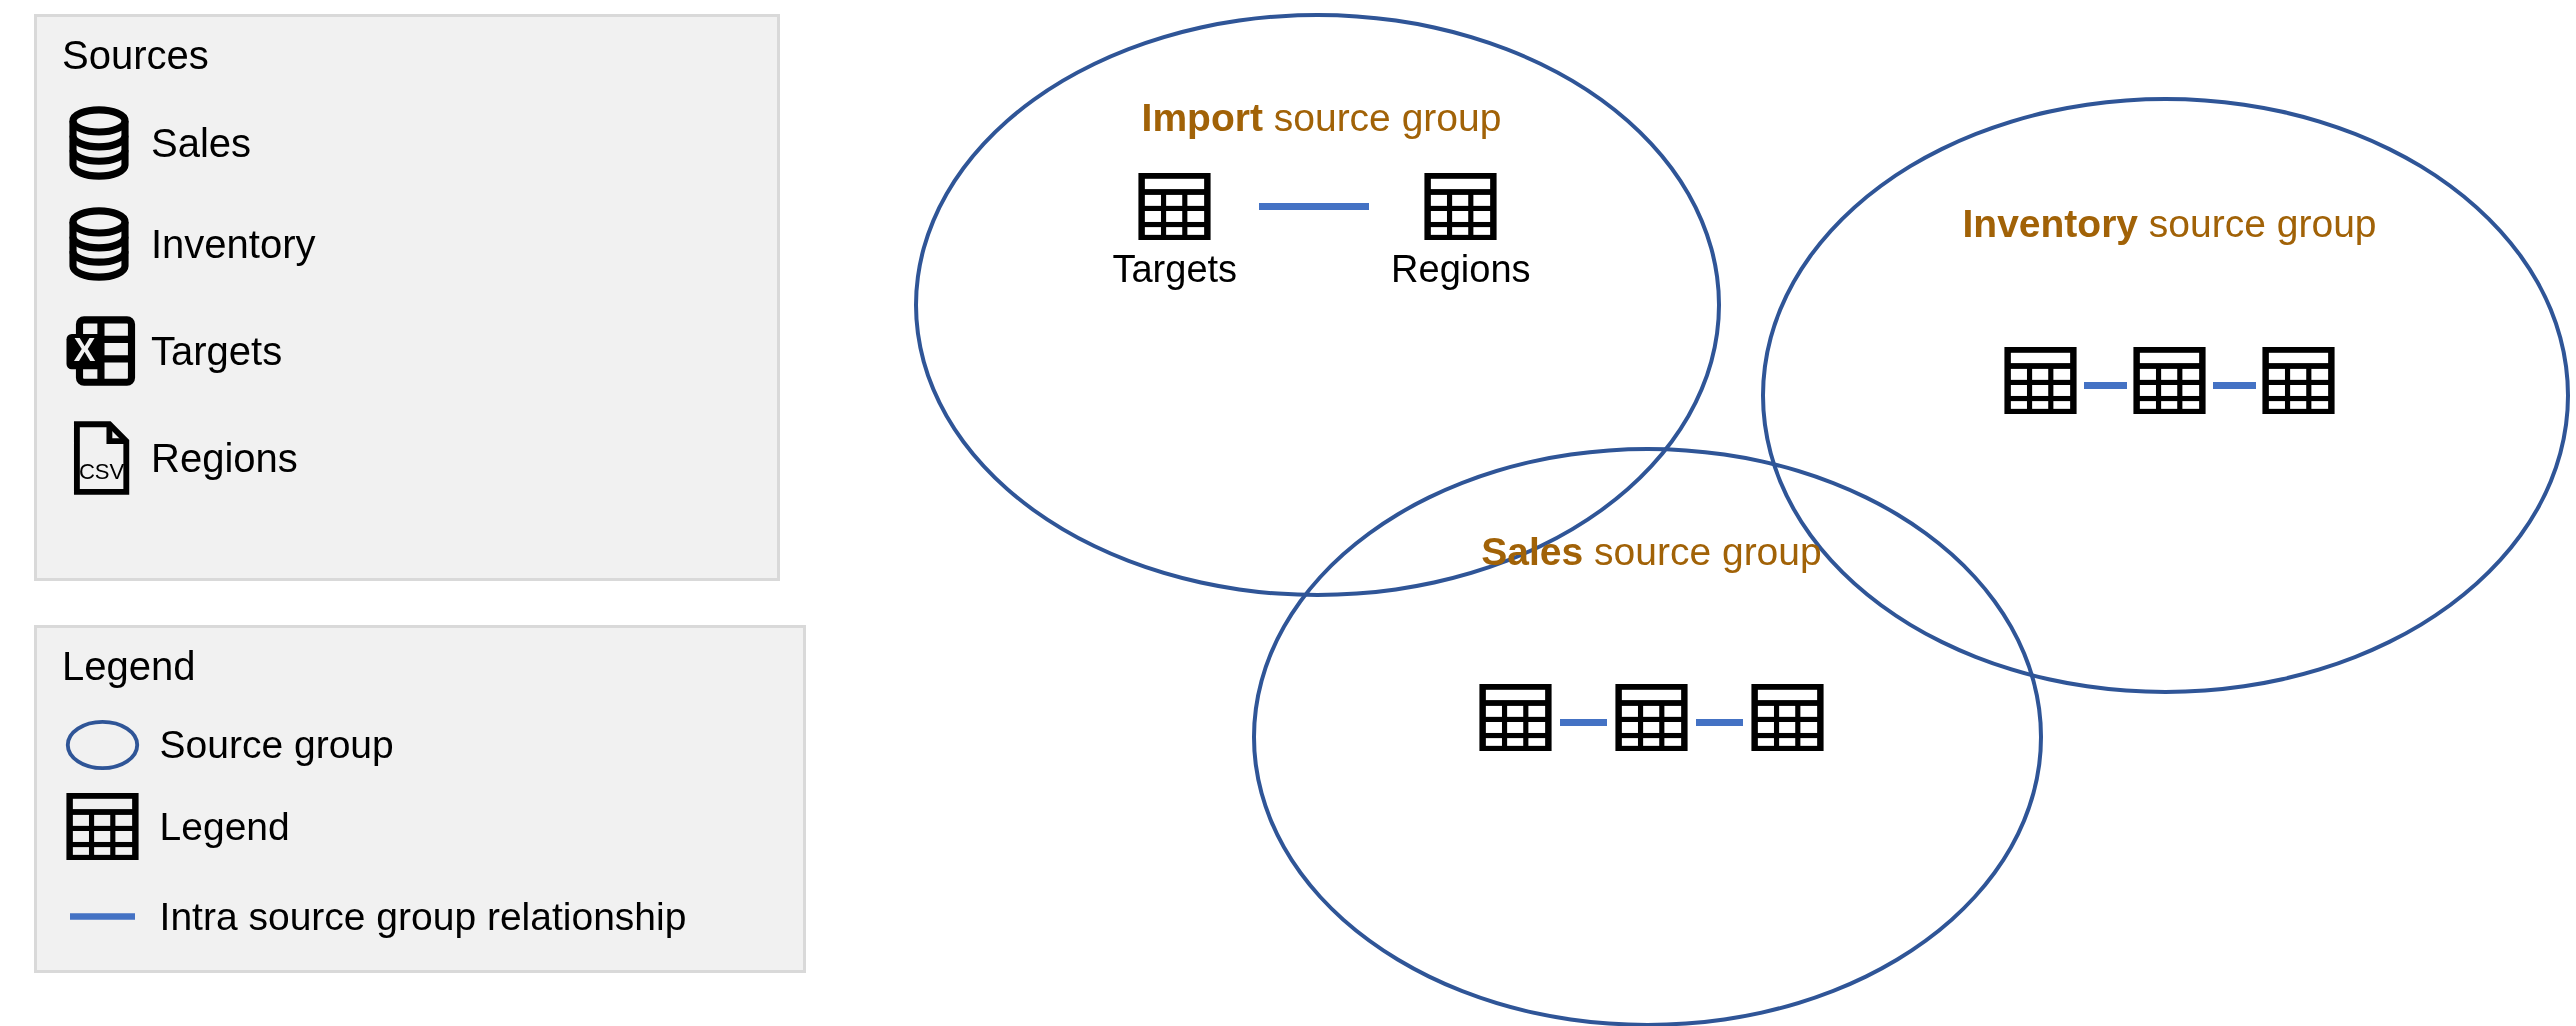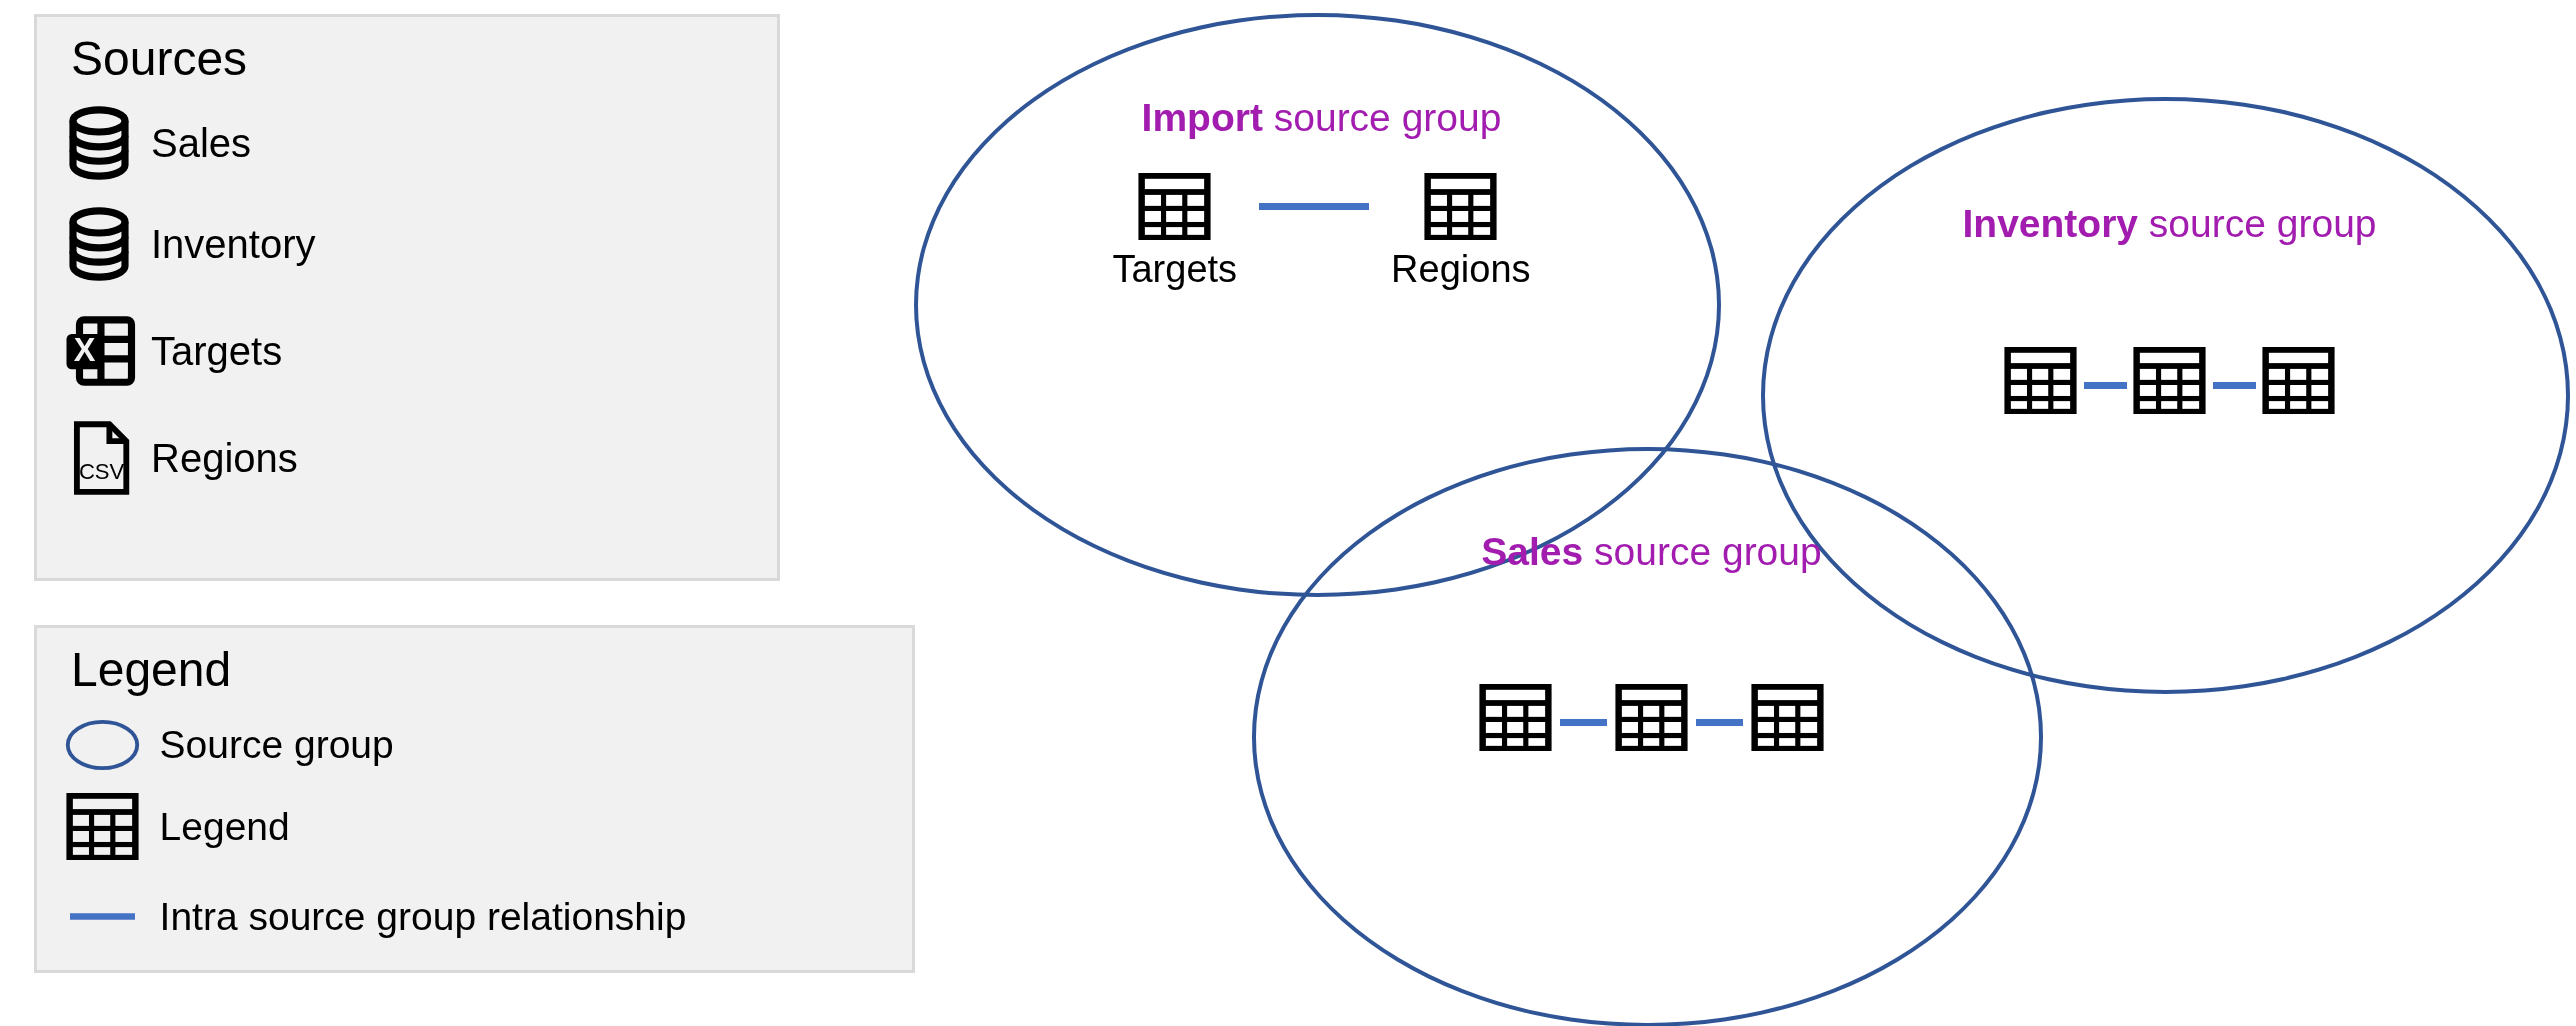--- a/index.html
+++ b/index.html
@@ -17,29 +17,28 @@
   }
 
   
   .panel {
     position: absolute;
     background: #f1f1f1;
     border: 3.2px solid #d9d9d9;
     box-sizing: border-box;
   }
   #sources-panel { left: 34px;  top: 14.3px;   width: 746px; height: 567px; }
-  #legend-panel  { left: 34px;  top: 625px;  width: 881px; height: 348px; }
+  #legend-panel  { left: 34px;  top: 625px;  width: 772px; height: 348px; }
 
   .panel-title {
     position: absolute;
-    font-size: 48px;
+    font-size: 40px;
     line-height: 1;
     white-space: nowrap;
     color: #000;
-    margin-left: 9px;
   }
   #sources-title { left: 25px; top: 18px; }
   #legend-title  { left: 25px; top: 18px; }
 
   
   .source-row {
     position: absolute;
     left: 23px;
     display: flex;
     align-items: center;
@@ -95,21 +94,21 @@
   #group-import    { left: 914px; top: 13px;  width: 807px; height: 584px; }
   #group-inventory { left: 1761px; top: 97px; width: 809px; height: 597px; }
   #group-sales     { left: 1252px; top: 447px; width: 791px; height: 580px; }
 
   .group-title {
     position: absolute;
     font-size: 39px;
     line-height: 1;
     white-space: nowrap;
     text-align: center;
-    color: #a21caf;
+    color: #a16207;
   }
   .group-title .g-name { font-weight: 700; }
 
   #title-import    { left: 0;    top: 81px; width: 807px; }
   #title-inventory { left: 0;    top: 75px; width: 809px; margin-top: 28px; }
   #title-sales     { left: 0;    top: 81px; width: 791px; }
 
   
   .tables-row {
     position: absolute;

